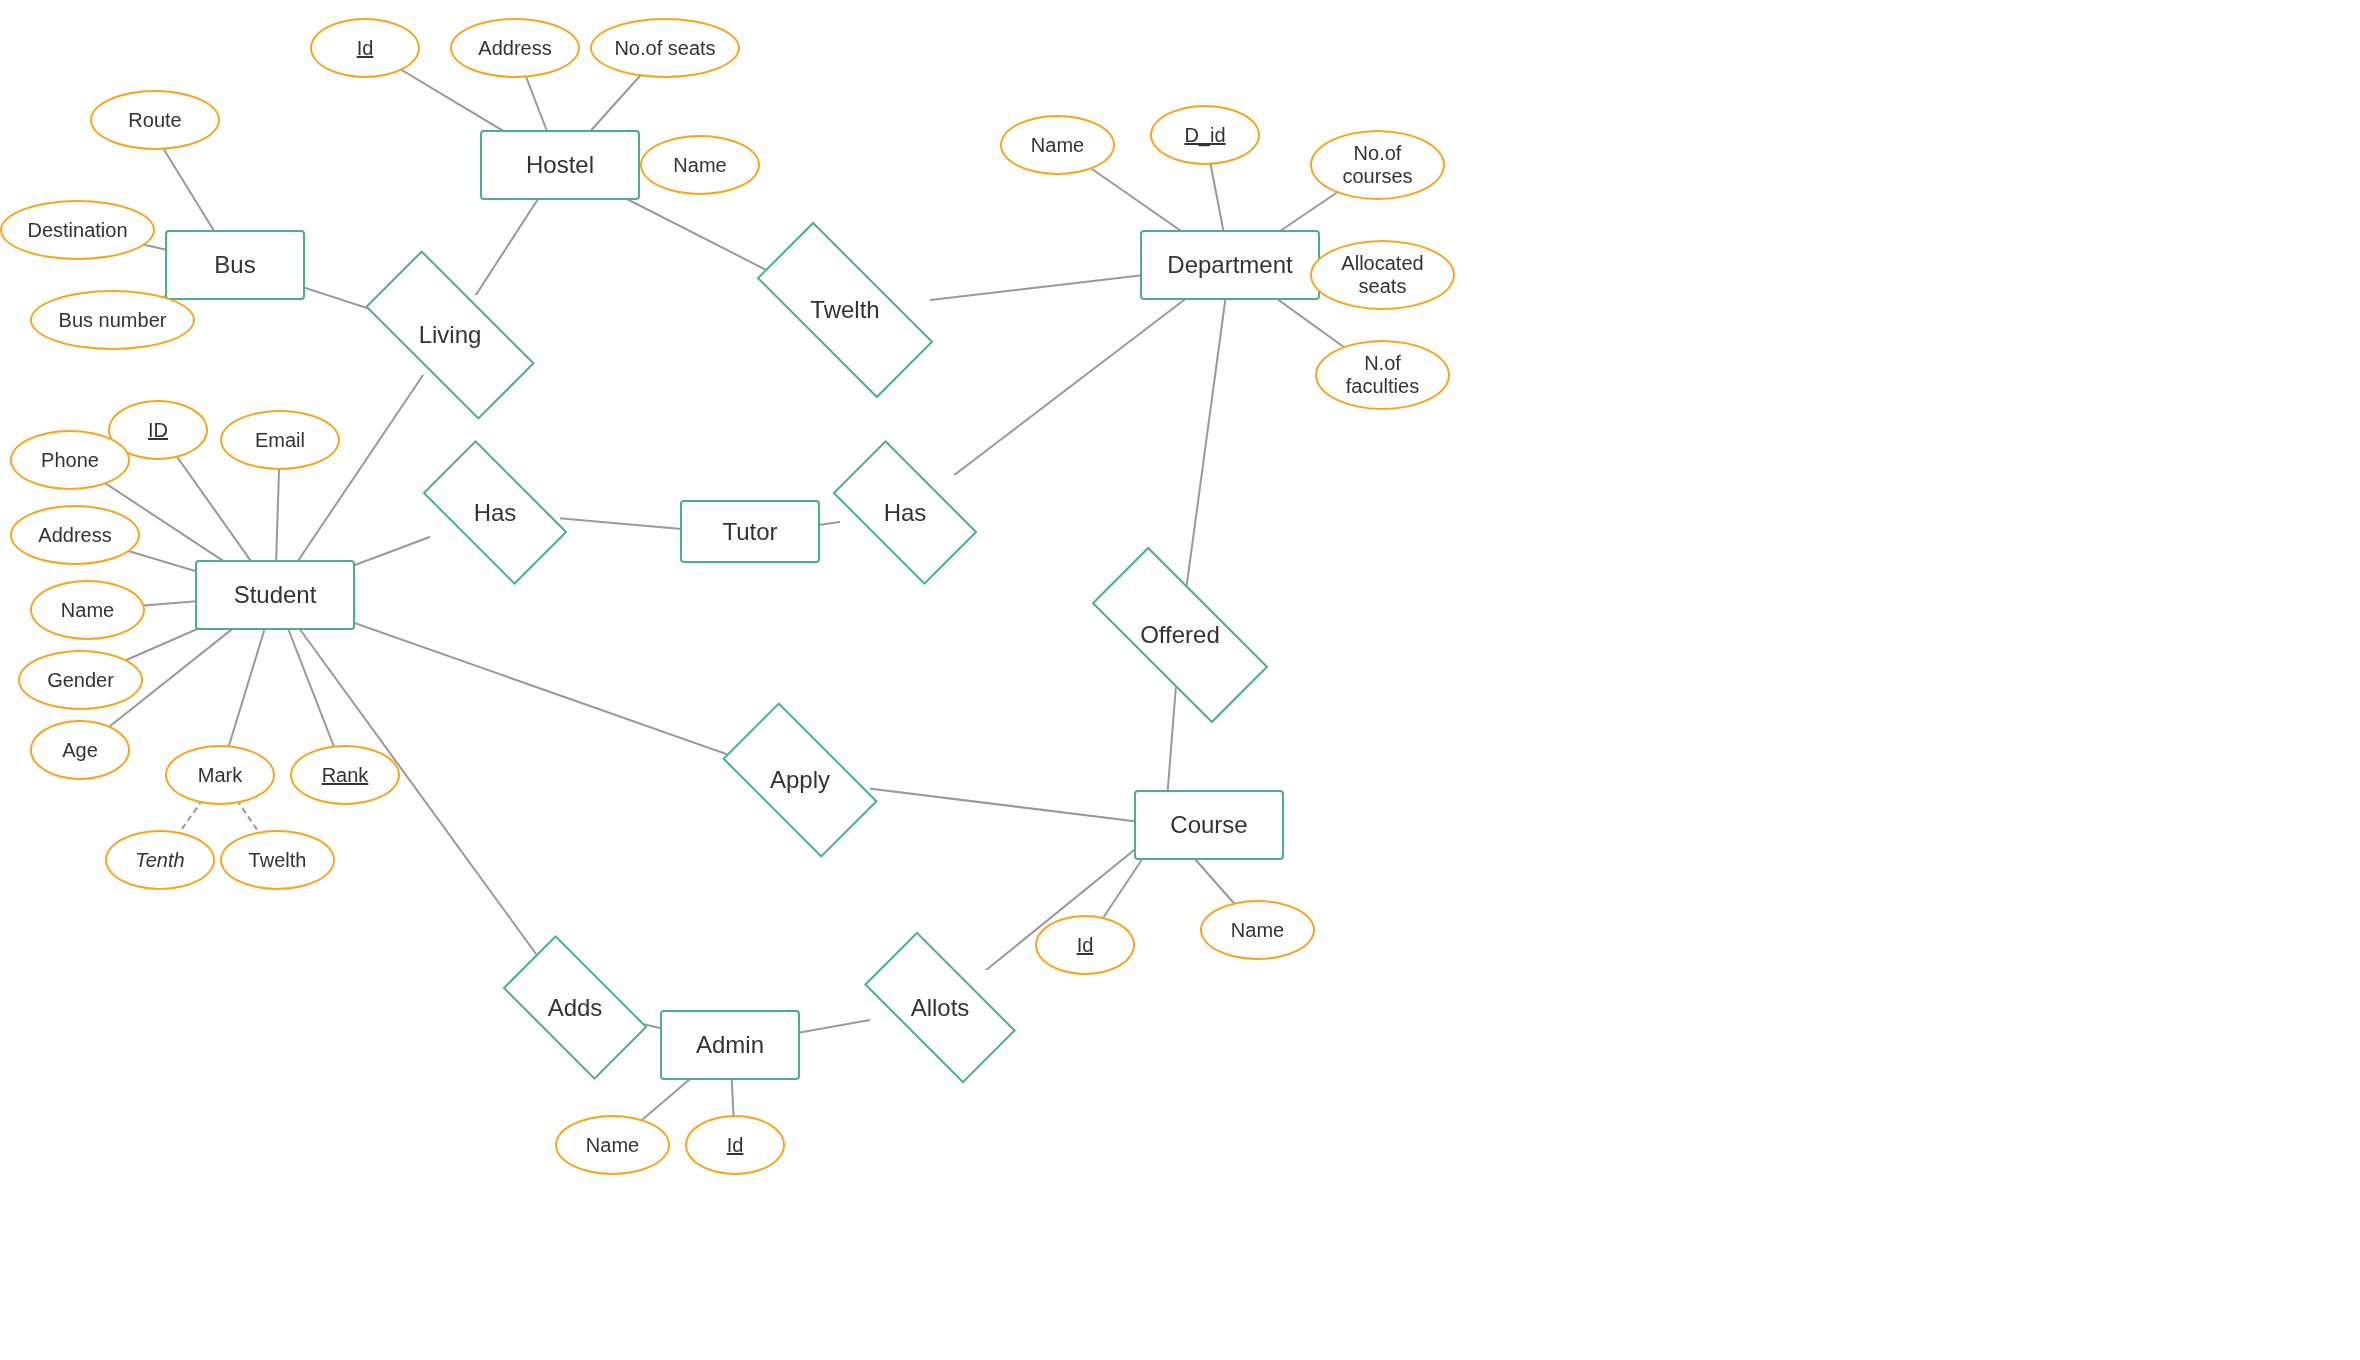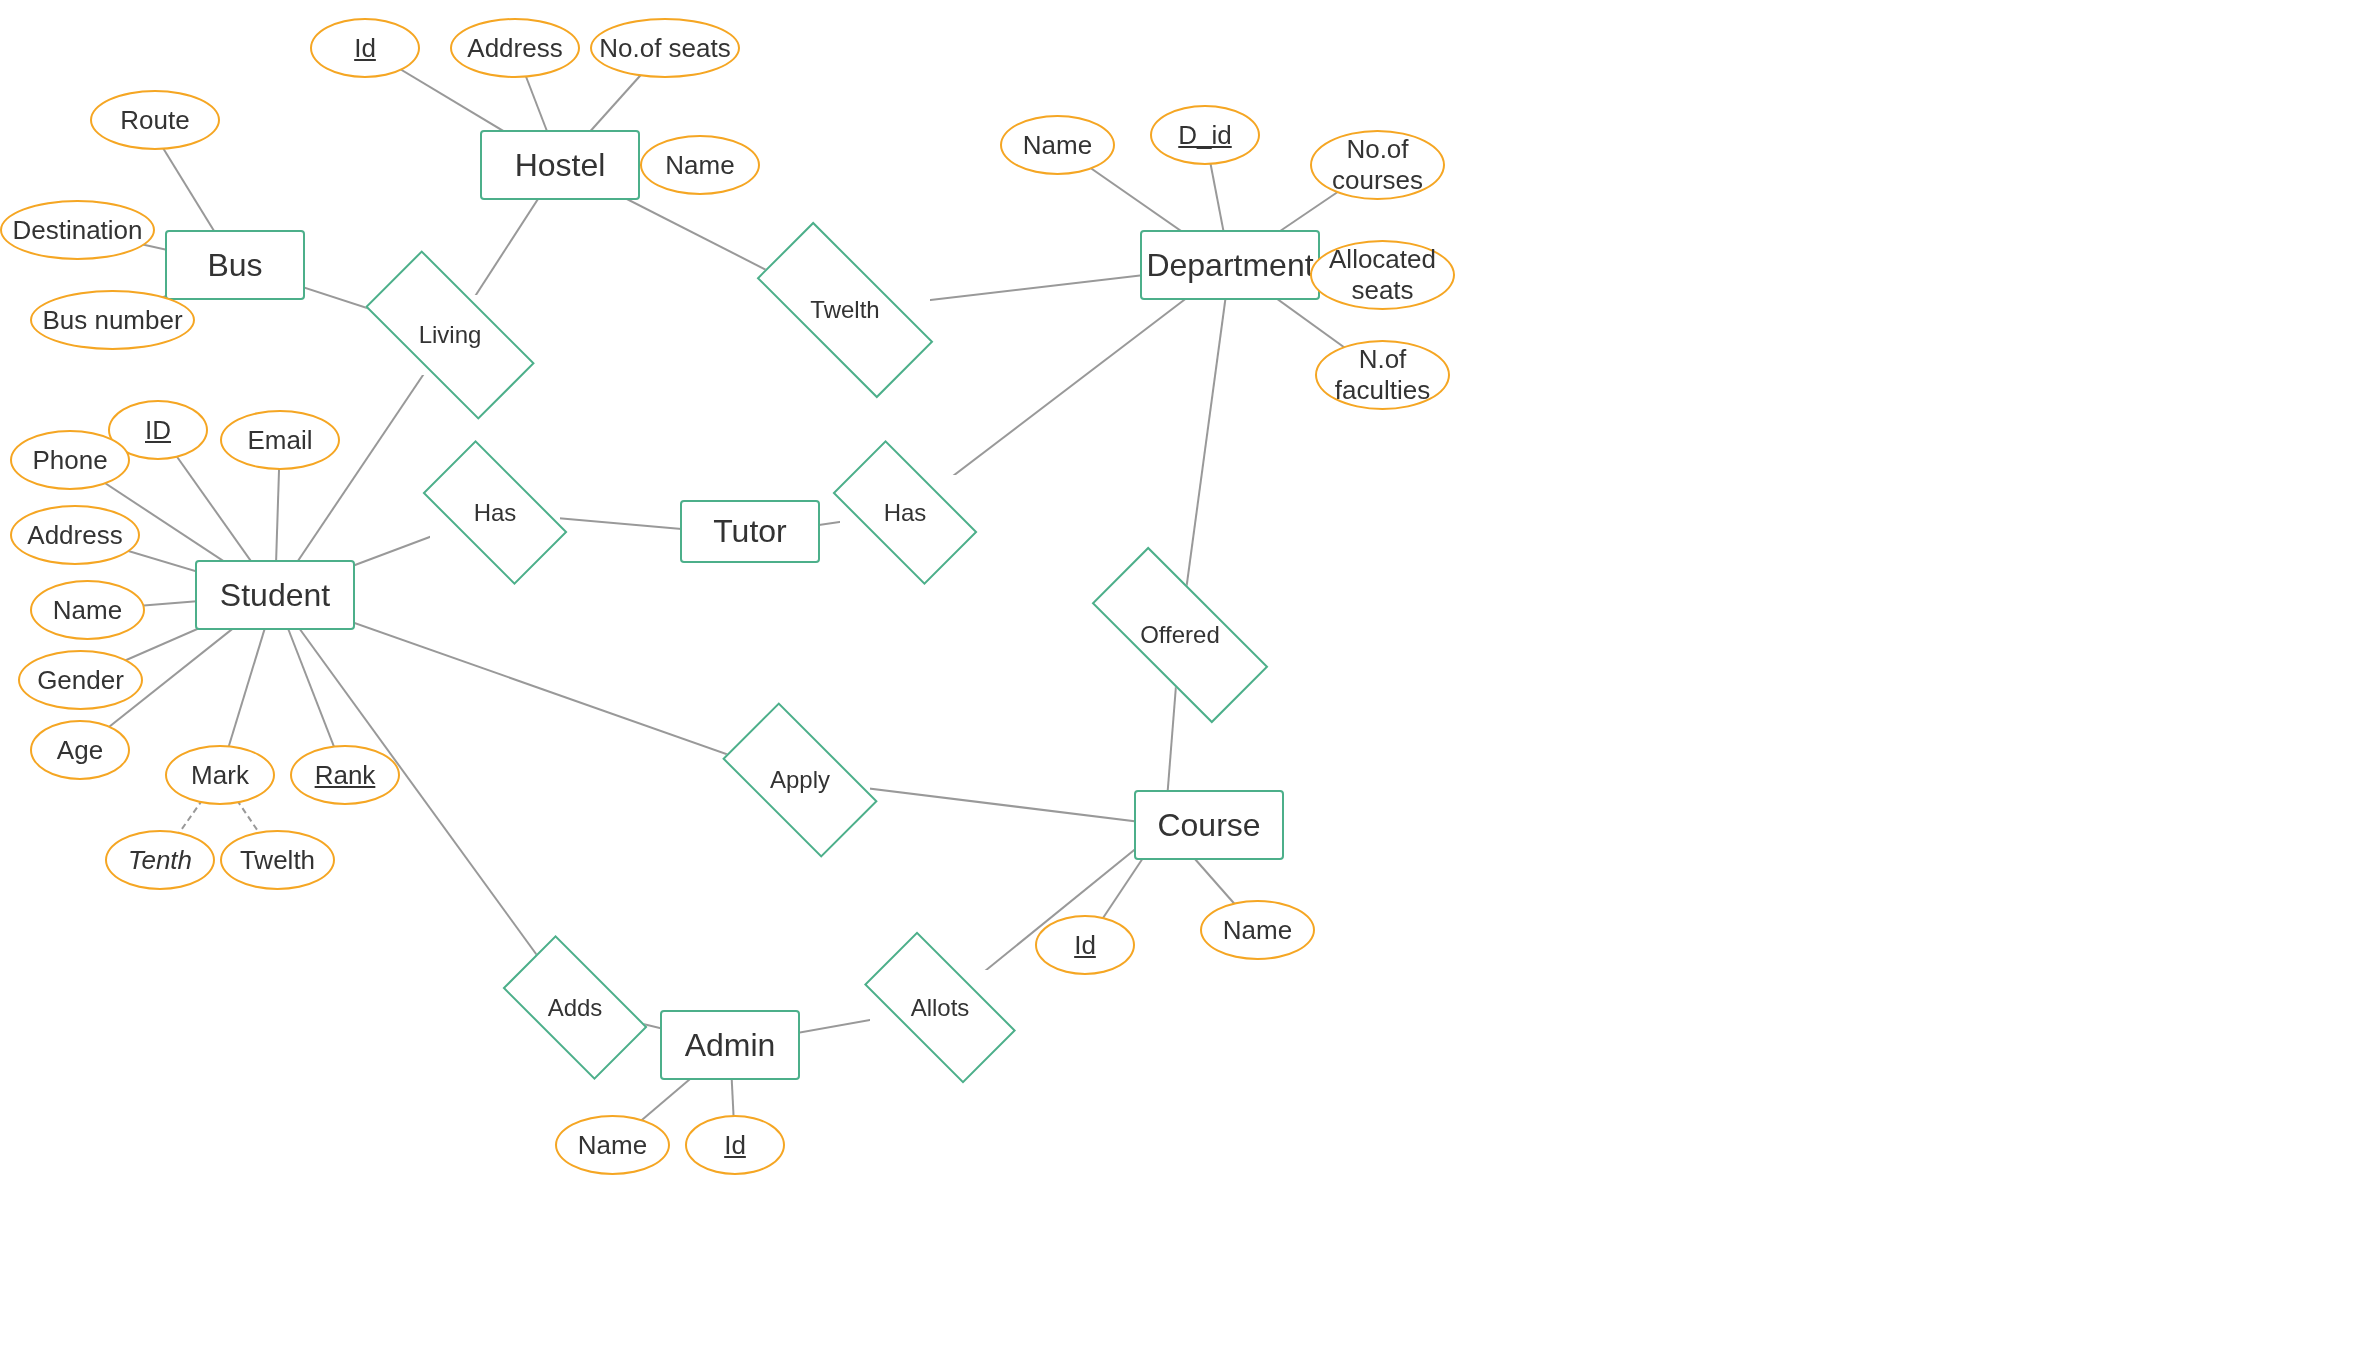--- a/index.html
+++ b/index.html
@@ -6,21 +6,21 @@
     body { background: #fff; font-family: 'Segoe UI', Arial, sans-serif; overflow: auto; }
     #canvas { position: relative; width: 2360px; height: 1360px; }
     svg#lines { position: absolute; top: 0; left: 0; width: 2360px; height: 1360px; pointer-events: none; }
     
     .entity {
       position: absolute;
       border: 2px solid #4CAF8A;
       background: #fff;
       display: flex; align-items: center; justify-content: center;
       text-align: center;
-      font-size: 32px;
+      font-size: 24px;
       color: #333;
       cursor: default;
     }
     .entity-rect { border-radius: 4px; }
     .entity-diamond {
       background: #fff;
       border: none;
       font-size: 24px;
     }
     .diamond-inner {
@@ -41,21 +41,21 @@
       color: #333;
     }
     
     .attribute {
       position: absolute;
       border: 2px solid #F5A623;
       border-radius: 50%;
       background: #fff;
       display: flex; align-items: center; justify-content: center;
       text-align: center;
-      font-size: 26px;
+      font-size: 20px;
       color: #333;
       cursor: default;
     }
     .attribute.underline span { text-decoration: underline; }
   </style>
 </head>
 <body>
 
 <div id="canvas">
   <svg id="lines">

